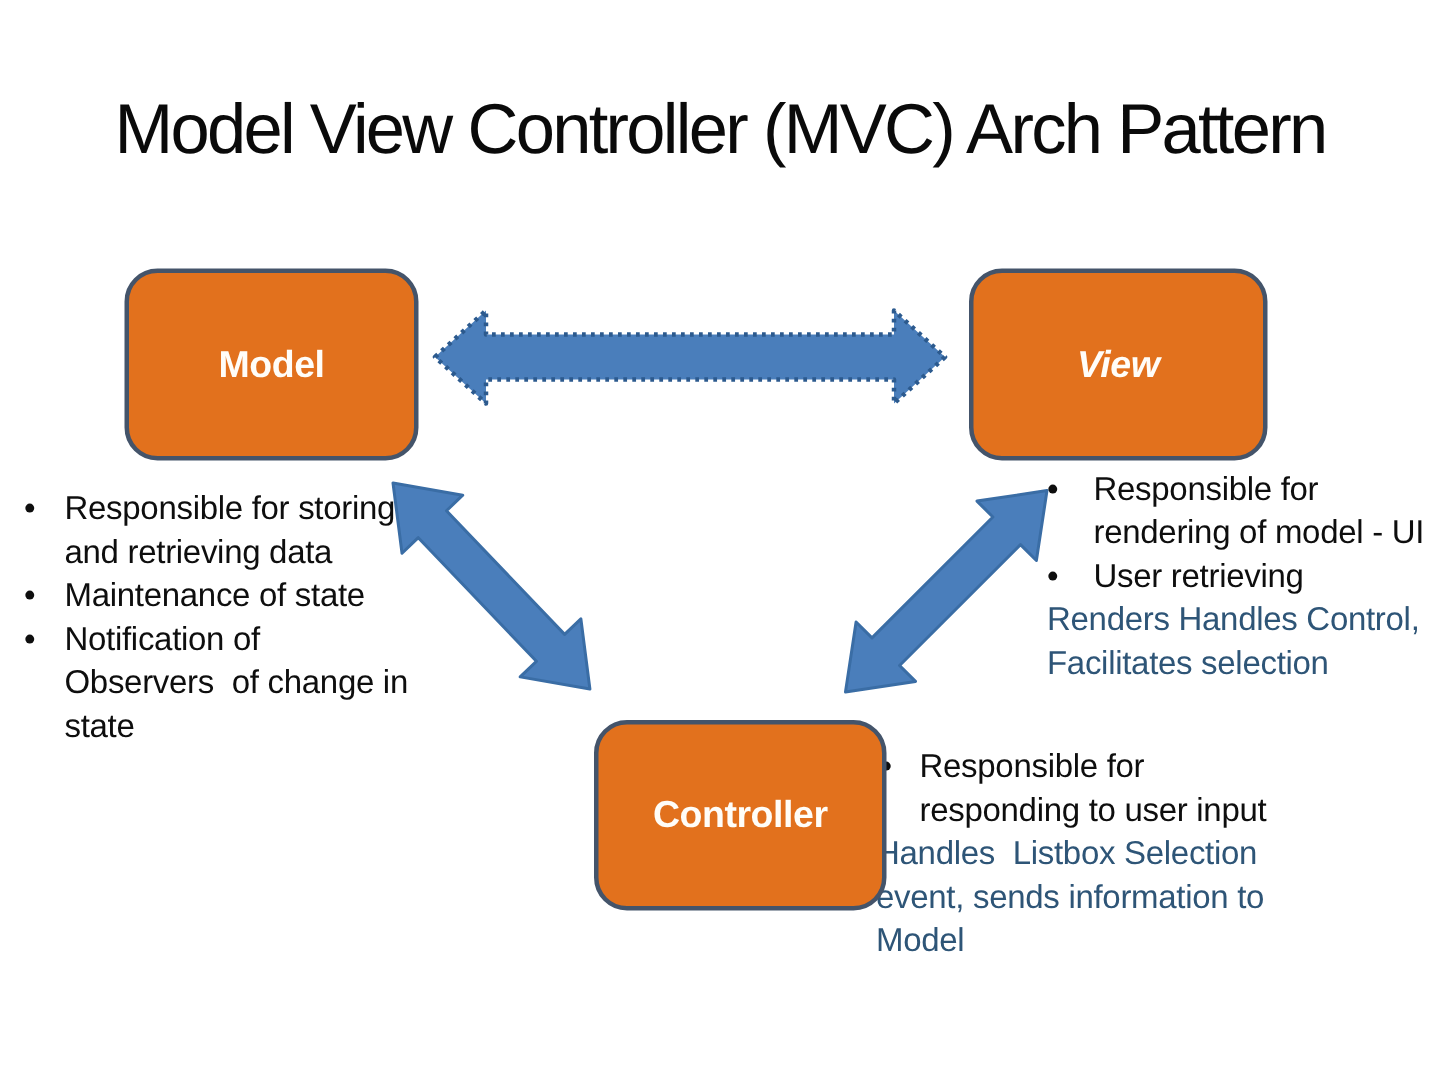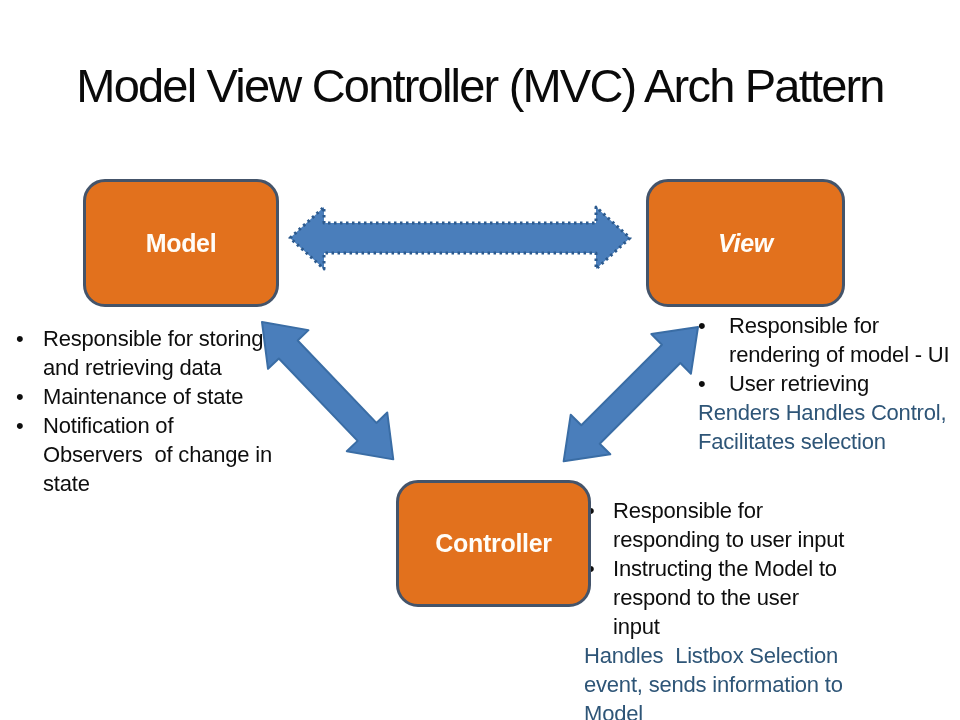--- a/index.html
+++ b/index.html
@@ -133,21 +133,18 @@
     <div class="bullet-item">Responsible for
 rendering of model - UI</div>
     <div class="bullet-item">User retrieving</div>
     <div class="annotation">Renders Handles Control,
 Facilitates selection</div>
   </div>
 
   <div class="notes" id="controller-notes">
     <div class="bullet-item">Responsible for
 responding to user input</div>
-    <div class="bullet-item">Instructing the Model to
-respond to the user
-input</div>
     <div class="annotation">Handles  Listbox Selection
 event, sends information to
 Model</div>
   </div>
 
 </div>
 
 </body></html>

